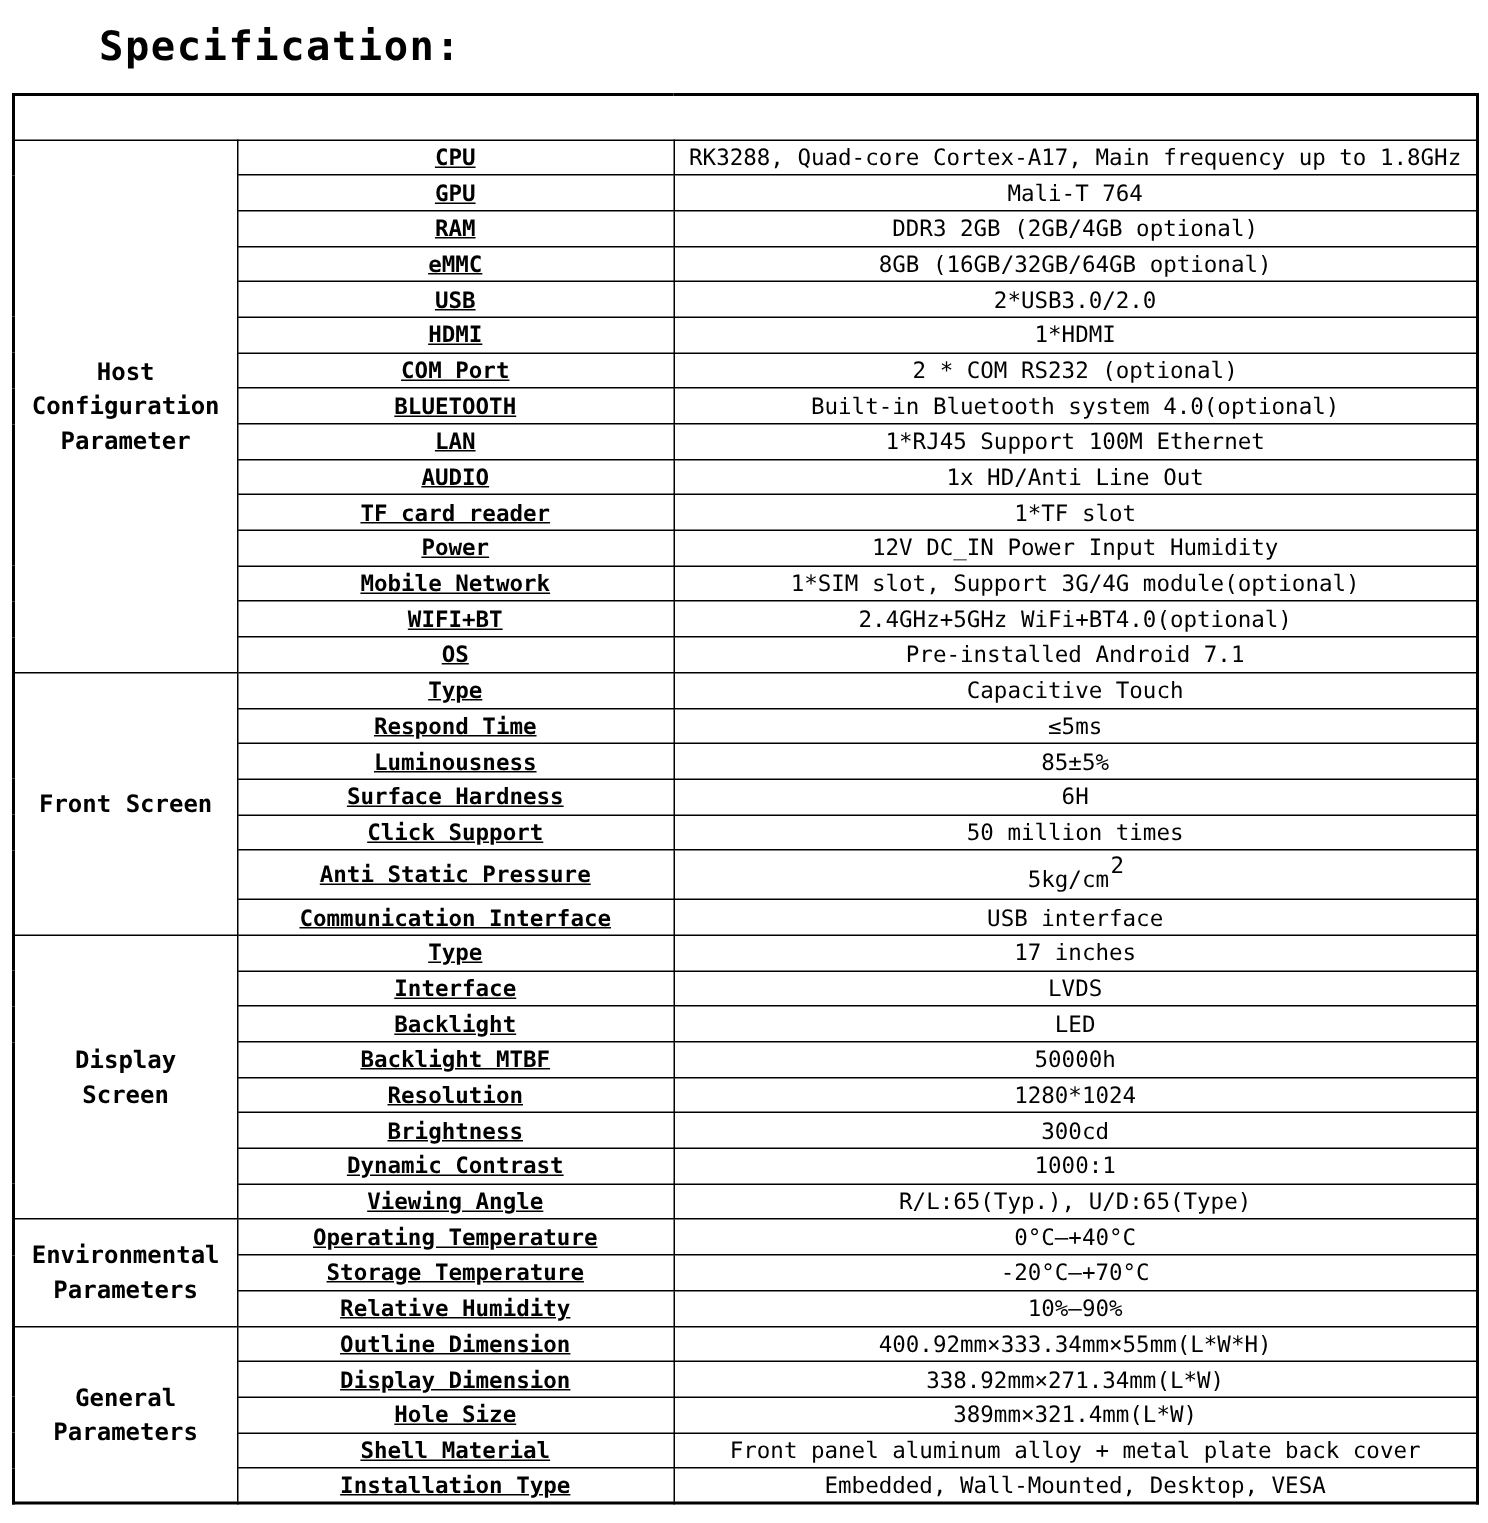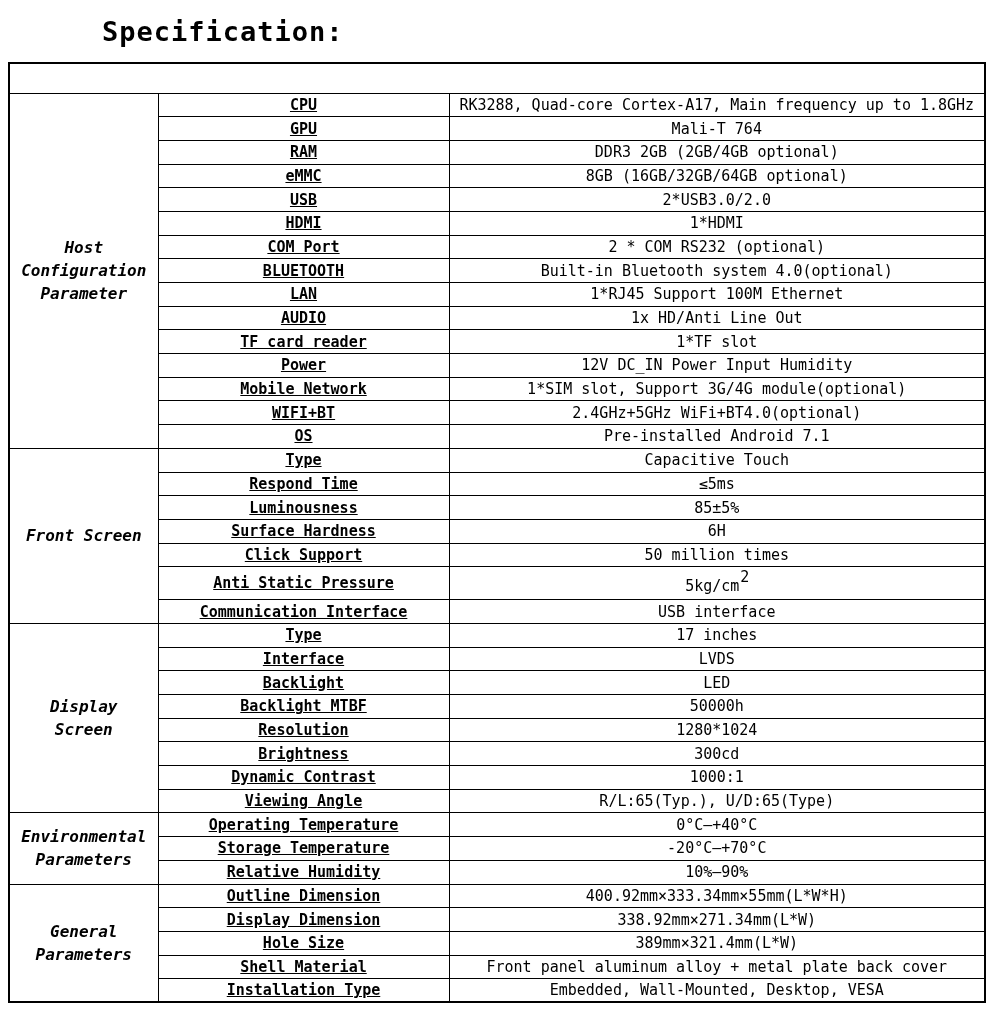--- a/index.html
+++ b/index.html
@@ -10,21 +10,20 @@
     position: relative;
     overflow: hidden;
   }
   .page-title {
     position: absolute;
     left: 66px; top: 16px;
     font-size: 27px;
     font-weight: bold;
     letter-spacing: 1px;
     white-space: nowrap;
-    margin-left: 36px;
   }
   table.spec {
     position: absolute;
     left: 8px; top: 62px;
     width: 976px;
     border-collapse: collapse;
     table-layout: fixed;
     border: 2px solid #000000;
   }
   col.c1 { width: 149px; }
@@ -38,21 +37,20 @@
     line-height: 18px;
   }
   tr { height: 23.7px; }
   tr.header-row { height: 30px; }
   tr.tall { height: 33px; }
   td.cat {
     font-weight: bold;
     font-size: 16px;
     line-height: 23px;
     padding: 0 8px;
-    font-style: italic;
   }
   td.param { font-weight: bold; font-size: 15px; padding: 0 4px; text-decoration: underline; }
   td.val { font-size: 15px; padding: 0 4px; white-space: nowrap; }
   td.val sup {
     font-size: 15px;
     vertical-align: super;
     position: relative;
     top: -3px;
     left: 1px;
   }

